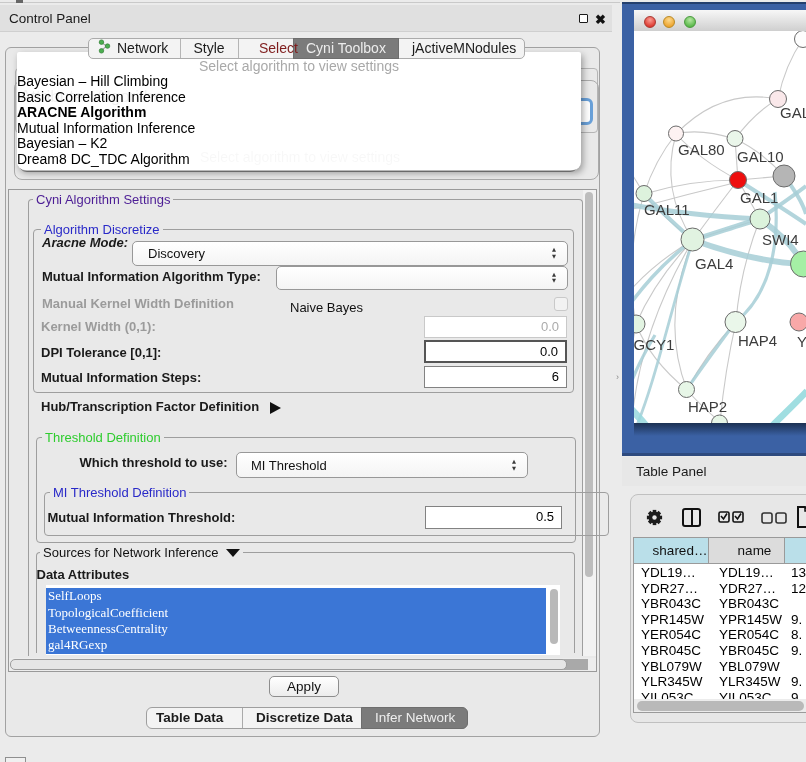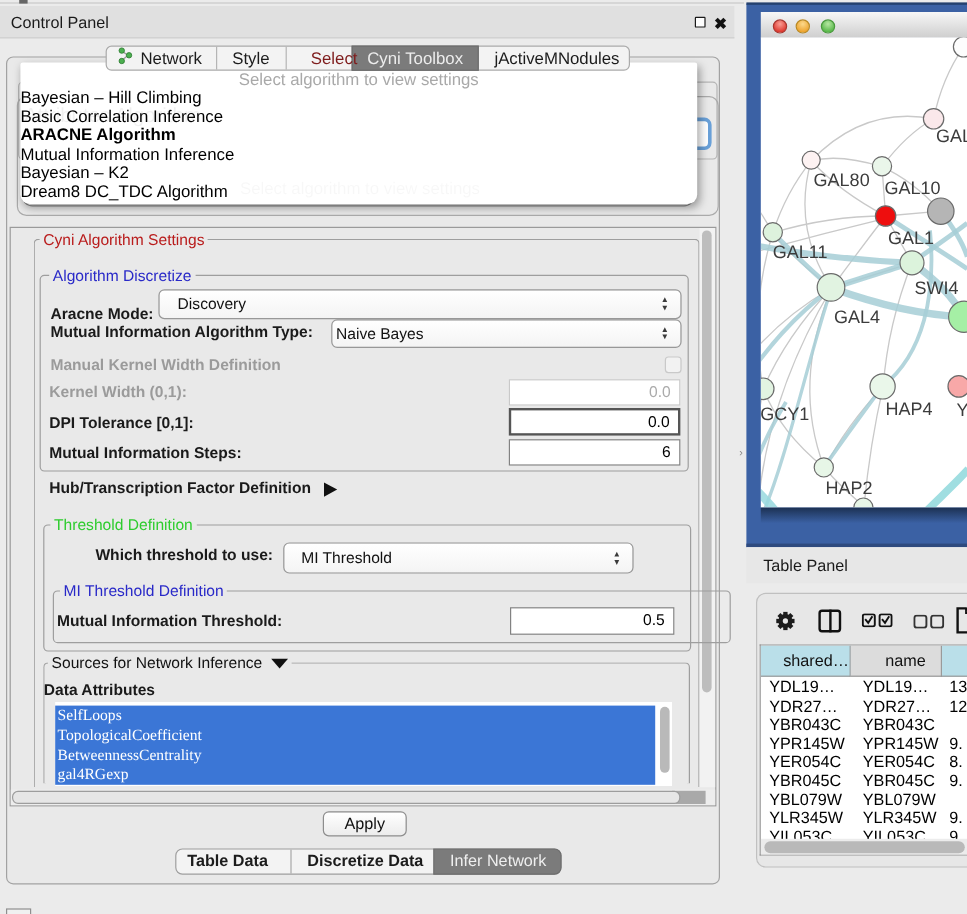--- a/index.html
+++ b/index.html
@@ -48,37 +48,37 @@
 <div class="abs" style="left:566px;top:98px;width:21px;height:21px;background:#fff;border:3px solid #69a0d8;border-radius:6px;"></div>
 <div class="abs" style="left:18px;top:139px;width:559px;height:31px;background:#fdfdfd;border:1.5px solid #8a8a8a;border-radius:9px;"></div>
 <div class="abs" style="left:14px;top:80px;width:583px;height:98px;border:1px solid #aaa;border-radius:8px;"></div>
 
 <div class="abs" style="left:8px;top:189px;width:589px;height:483px;background:#e9e9e9;border:1px solid #9a9a9a;box-sizing:border-box;"></div>
 
 <div class="abs" style="left:583px;top:190px;width:13px;height:466px;background:#f2f2f2;"></div>
 <div class="abs" style="left:584.5px;top:192px;width:8px;height:385px;background:#bdbdbd;border-radius:4px;"></div>
 
 <div class="fs" style="left:28px;top:199px;width:553px;height:456px;border-bottom:none;border-radius:4px 4px 0 0;">
-  <span class="leg" style="left:4px;color:#b91c1c;">Cyni Algorithm Settings</span>
+  <span class="leg" style="left:4px;color:#4c1d95;">Cyni Algorithm Settings</span>
 </div>
 
 <div class="fs" style="left:33px;top:228.5px;width:539px;height:162px;">
   <span class="leg" style="left:7px;color:#2929c8;">Algorithm Discretize</span>
 </div>
-<div class="lbl" style="left:42px;top:254px;">Aracne Mode:</div>
+<div class="lbl" style="left:42px;top:235px;font-style:italic;">Aracne Mode:</div>
 <div class="combo" style="left:132px;top:240.5px;width:434px;height:23px;">
     <span style="left:15px;">Discovery</span>
     <div class="arr">
       <div class="u"></div>
       <div class="d"></div>
     </div>
   </div>
 <div class="lbl" style="left:42px;top:268.5px;">Mutual Information Algorithm Type:</div>
 <div class="combo" style="left:276px;top:266px;width:290px;height:21.5px;">
-    <span style="left:3px;">Naive Bayes</span>
+    <span style="left:13px;margin-top:29px;">Naive Bayes</span>
     <div class="arr">
       <div class="u"></div>
       <div class="d"></div>
     </div>
   </div>
 <div class="lbl" style="left:42px;top:296px;color:#9b9b9b;">Manual Kernel Width Definition</div>
 <div class="abs" style="left:554px;top:297px;width:12px;height:12px;border:1.5px solid #c9c9c9;border-radius:3px;background:#f2f2f2;"></div>
 <div class="lbl" style="left:41px;top:319px;color:#9b9b9b;">Kernel Width (0,1):</div>
 <div class="tf" style="left:424px;top:316px;width:143px;height:22px;border:1px solid #c9c9c9;color:#ababab;line-height:20px;">0.0</div>
 <div class="lbl" style="left:41px;top:345px;">DPI Tolerance [0,1]:</div>

